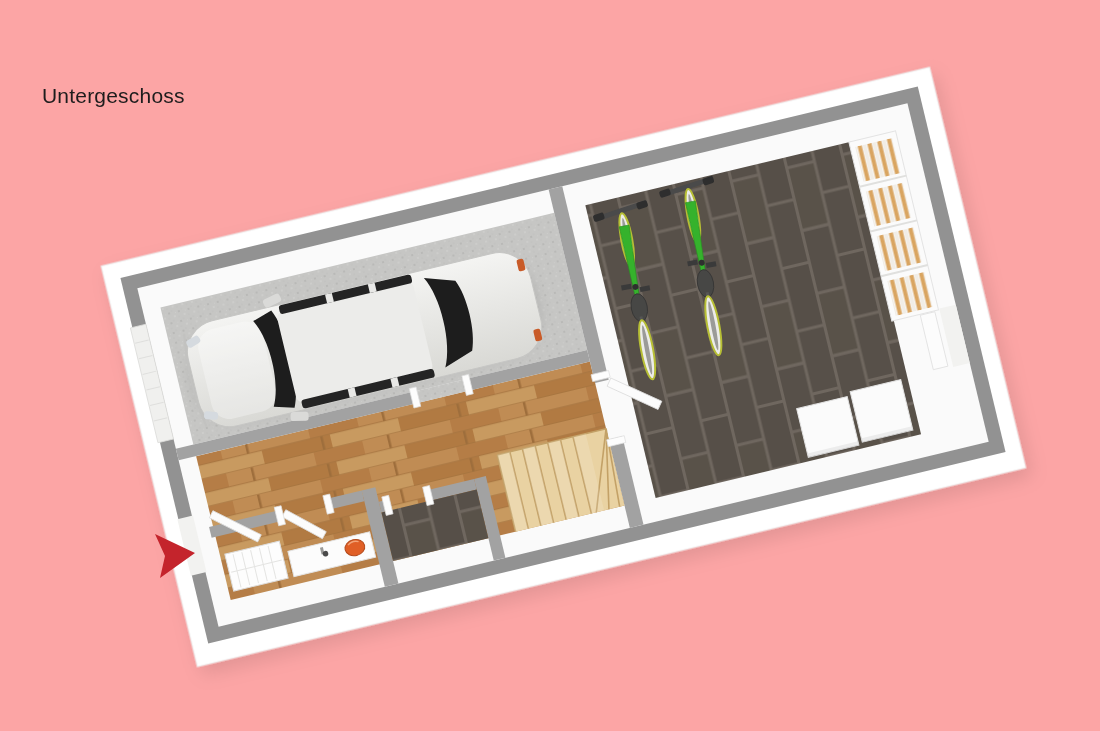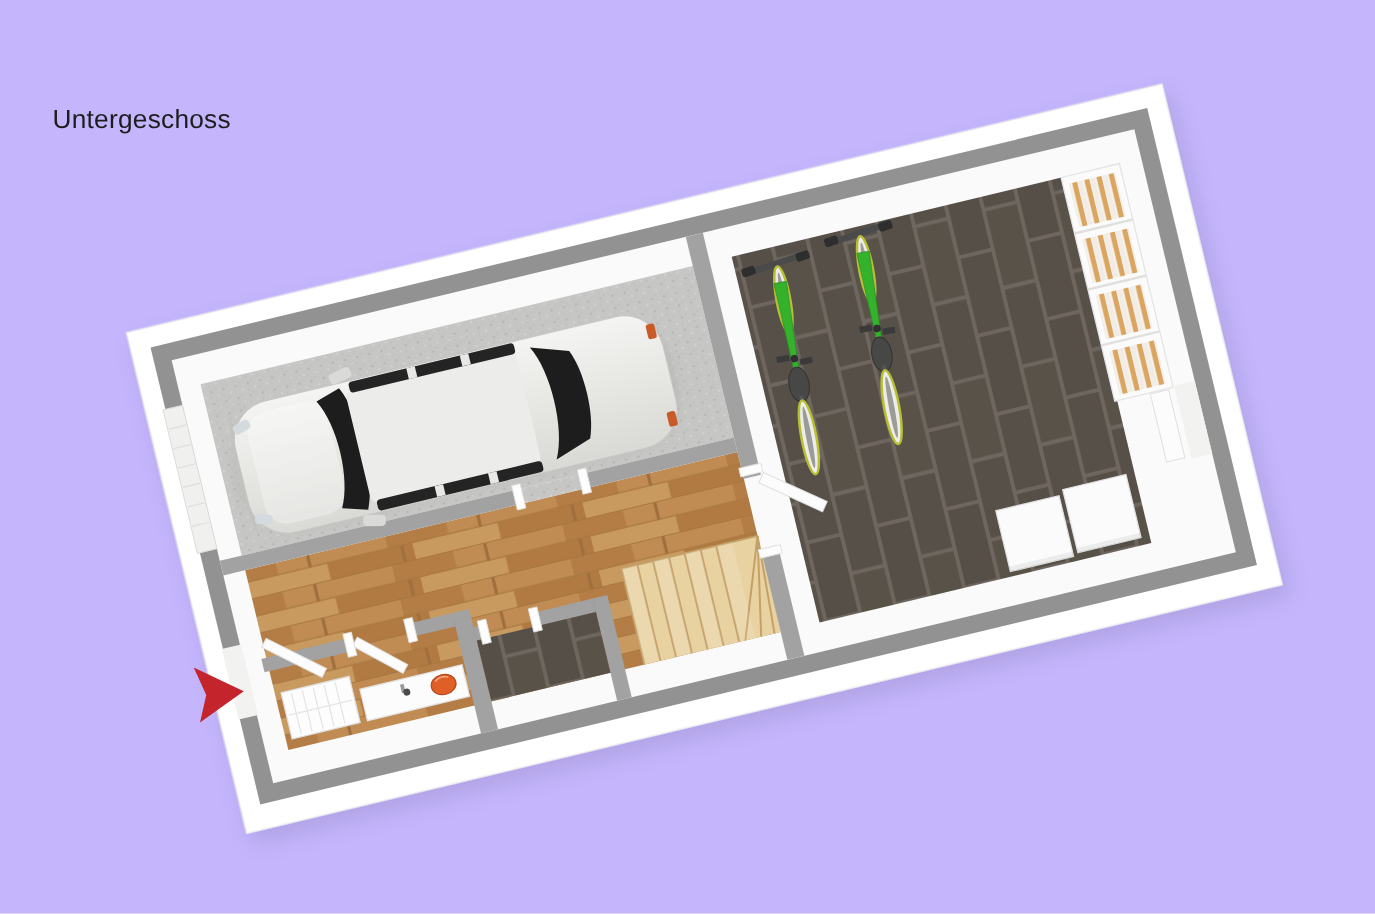--- a/index.html
+++ b/index.html
@@ -1,16 +1,16 @@
 <!DOCTYPE html>
 <html><head>
 <meta charset="utf-8">
 <style>
   html,body{margin:0;padding:0;background:#ffffff;}
-  .canvas{position:relative;width:1100px;height:731px;background:#c4b5fd;overflow:hidden;
+  .canvas{position:relative;width:1100px;height:731px;background:#fca5a5;overflow:hidden;
           font-family:"Liberation Sans", sans-serif;}
   .plan-title{position:absolute;left:42px;top:84px;font-size:21px;color:#1d1d1d;
               letter-spacing:0.2px;font-weight:400;}
   svg{position:absolute;left:0;top:0;}
 </style>
 </head>
 <body>
 
 <div class="canvas">
   <div class="plan-title">Untergeschoss</div>

